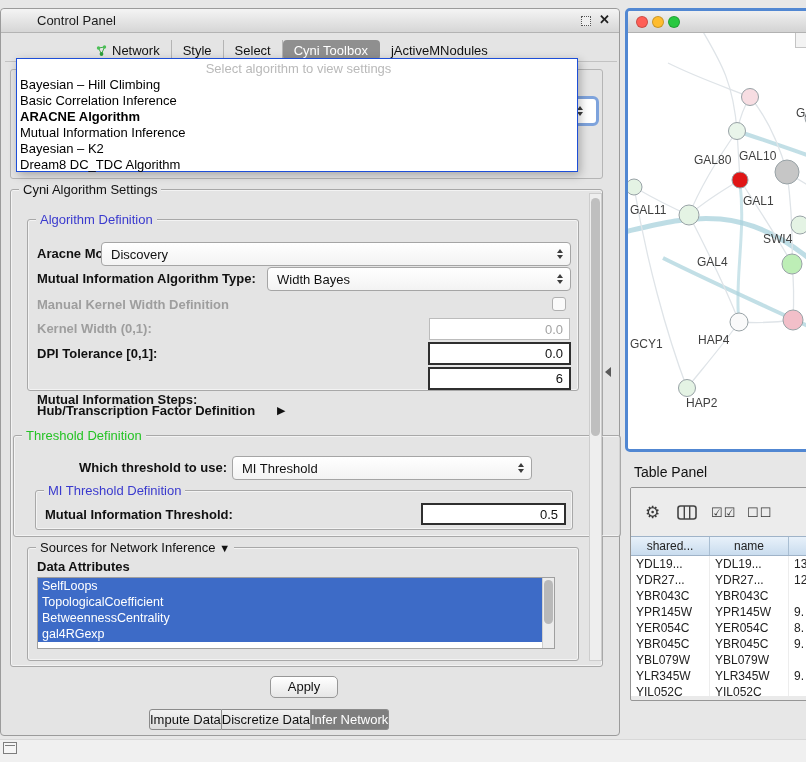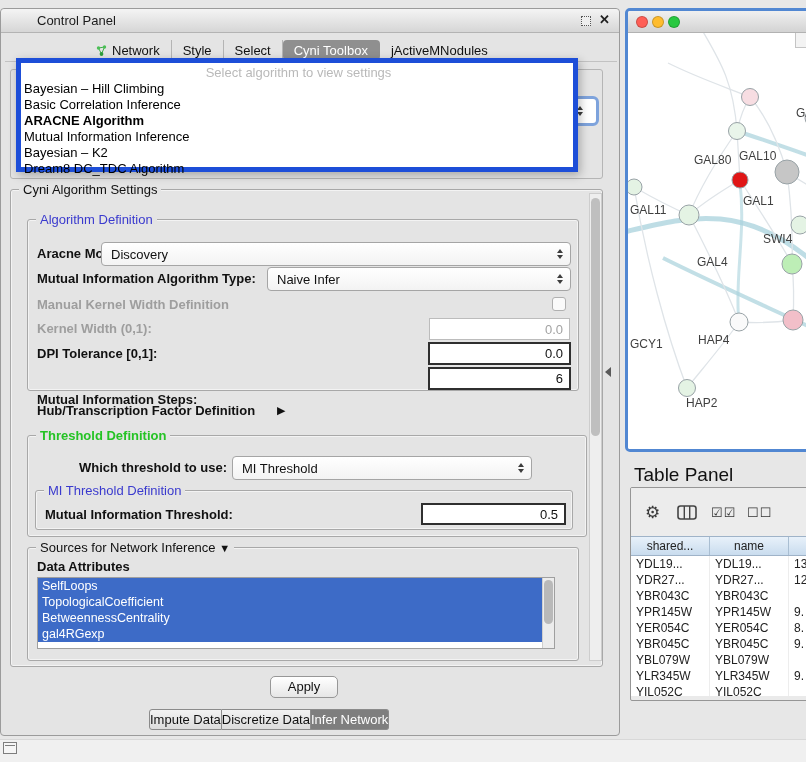--- a/index.html
+++ b/index.html
@@ -17,21 +17,21 @@
 
   .tabs { position:absolute; left:84px; top:30px; height:22px; display:flex; align-items:center; }
   .tab { display:flex; align-items:center; gap:5px; padding:0 11px; height:20px; font-size:13px; color:#111;
     border-right:1px solid #b4b4b4; }
   .tab:last-child { border-right:none; }
   .tab.active { background:#8f8f8f; color:#fff; border-radius:4px; border-right-color:transparent; }
   .tabs-underline { position:absolute; left:4px; top:52px; width:612px; border-top:1px solid #c2c2c2; }
 
   
   .popup { position:absolute; left:15px; top:49px; width:562px; height:114px; background:#fff;
-    border:5px solid #1d4ed8; box-shadow:2px 3px 9px rgba(0,0,0,0.28); z-index:30; padding-top:2px; }
+    border:1px solid #1d4ed8; box-shadow:2px 3px 9px rgba(0,0,0,0.28); z-index:30; padding-top:2px; }
   .popt { height:16px; line-height:16px; font-size:13px; padding-left:3px; color:#000; }
   .popt.placeholder { color:#b9b9b9; text-align:center; }
   .popt.selected { font-weight:bold; }
 
   .focus-combo { position:absolute; left:565px; top:87px; width:33px; height:30px; background:#fff;
     border:3px solid #7ea3dc; border-radius:6px; z-index:5; }
   .hidden-gbox { position:absolute; left:9px; top:60px; width:593px; height:110px;
     border:1px solid #b5b5b5; border-radius:3px; z-index:1; }
 
   
@@ -91,21 +91,21 @@
   .light { position:absolute; top:5px; width:12px; height:12px; border-radius:50%; border:1px solid rgba(0,0,0,0.2); }
   .light.red { left:8px; background:#ff5f57; }
   .light.yellow { left:24px; background:#febc2e; }
   .light.green { left:40px; background:#28c840; }
   .net-content { position:absolute; left:0; top:22px; right:0; bottom:0; background:#fff; overflow:hidden; }
   .net-scroll-corner { position:absolute; right:0; top:0; width:12px; height:15px; background:#f3f3f3;
     border-left:1px solid #c4c4c4; border-bottom:1px solid #c4c4c4; }
   .nlabel { position:absolute; font-size:12px; color:#3f3f3f; white-space:nowrap; }
 
   
-  .table-panel-title { position:absolute; left:634px; top:464px; font-size:19px; color:#111; }
+  .table-panel-title { position:absolute; left:634px; top:464px; font-size:14px; color:#111; }
   #table-window { position:absolute; left:630px; top:487px; width:180px; height:214px; background:#eaeaea;
     border:1px solid #969696; border-radius:2px; overflow:hidden; }
   .tb-toolbar { position:absolute; left:0; top:0; right:0; height:48px; background:#ececec; }
   .tb-icon { position:absolute; top:14px; font-size:17px; color:#3a3a3a; }
   .tb-pair { position:absolute; top:17px; font-size:13px; letter-spacing:1px; color:#333; }
   .thead { position:absolute; left:0; top:48px; right:0; height:20px; display:flex;
     background:linear-gradient(#e8f1fa,#c9dcee); border-top:1px solid #9fb3c8; border-bottom:1px solid #9fb3c8; font-size:12px; color:#222; }
   .th { display:flex; align-items:center; justify-content:center; border-right:1px solid #a9bed2; overflow:hidden; }
   .trows { position:absolute; left:0; top:68px; right:0; height:140px; background:#fff; overflow:hidden; }
   .trow { display:flex; height:16px; align-items:center; font-size:12px; color:#222; }
@@ -184,21 +184,21 @@
   <div class="combo" style="left:100px;top:233px;width:470px;">
     <span class="ctxt">Discovery</span>
     <span class="arrows">
         <i class="tu"></i>
         <i class="td2"></i>
       </span>
   </div>
 
   <div class="flabel" style="left:36px;top:262px;">Mutual Information Algorithm Type:</div>
   <div class="combo" style="left:266px;top:258px;width:304px;">
-    <span class="ctxt">Naive Infer</span>
+    <span class="ctxt">Width Bayes</span>
     <span class="arrows">
         <i class="tu"></i>
         <i class="td2"></i>
       </span>
   </div>
 
   <div class="flabel dim" style="left:36px;top:288px;">Manual Kernel Width Definition</div>
   <div class="checkbox" style="left:551px;top:288px;"></div>
 
   <div class="flabel dim" style="left:36px;top:312px;">Kernel Width (0,1):</div>
@@ -206,21 +206,21 @@
 
   <div class="flabel" style="left:36px;top:337px;">DPI Tolerance [0,1]:</div>
   <div class="field strong" style="left:427px;top:333px;width:143px;height:23px;">0.0</div>
 
   <div class="flabel" style="left:36px;top:362px;margin-top:21px;">Mutual Information Steps:</div>
   <div class="field strong" style="left:427px;top:358px;width:143px;height:23px;">6</div>
 
   <div class="flabel" style="left:36px;top:394px;">Hub/Transcription Factor Definition</div>
   <span class="tri-icon" style="position:absolute;left:276px;top:395px;">▶</span>
 
-  <div class="gbox" style="left:26px;top:426px;width:560px;height:102px;font-weight:bold;">
+  <div class="gbox" style="left:12px;top:426px;width:608px;height:102px;">
     <span class="glabel green">Threshold Definition</span>
   </div>
   <div class="flabel" style="left:78px;top:451px;">Which threshold to use:</div>
   <div class="combo" style="left:231px;top:447px;width:300px;">
     <span class="ctxt">MI Threshold</span>
     <span class="arrows">
         <i class="tu"></i>
         <i class="td2"></i>
       </span>
   </div>

